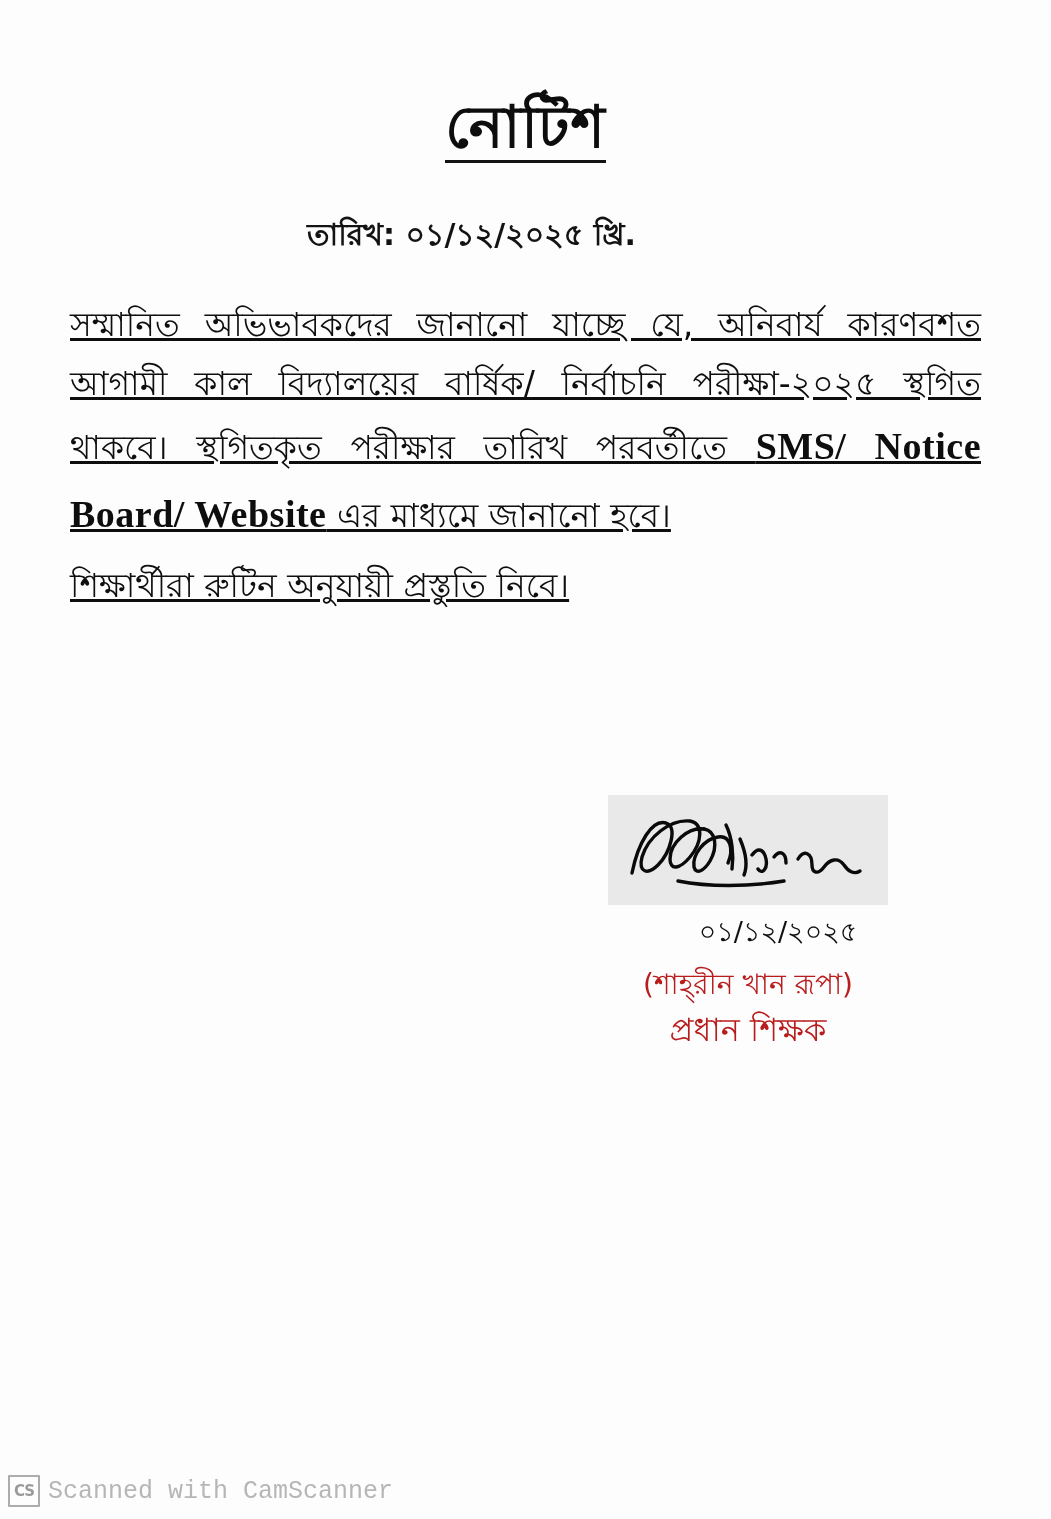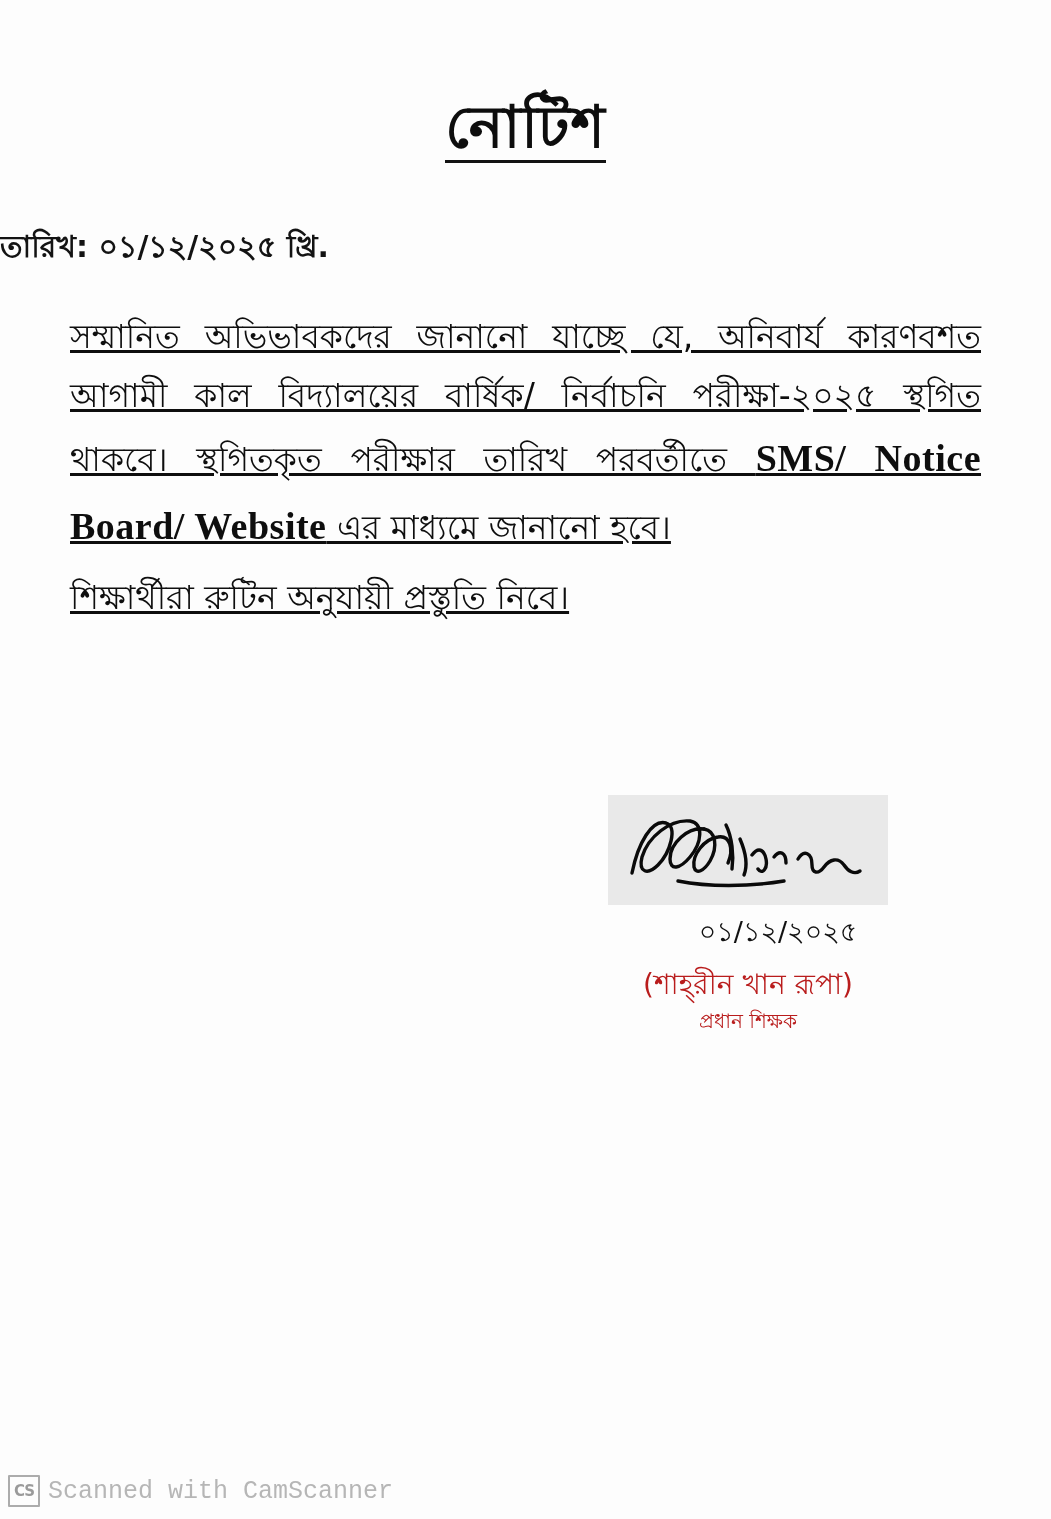--- a/index.html
+++ b/index.html
@@ -35,23 +35,23 @@
     font-size: 58px;
     font-weight: 700;
     letter-spacing: 1px;
     line-height: 1.1;
     color: #0d0d0d;
     border-bottom: 3px solid #121212;
   }
 
   
   .date-line {
-    margin-top: 60px;
+    margin-top: 48px;
     padding-right: 108px;
-    text-align: left;
+    text-align: center;
     font-size: 30px;
     font-weight: 600;
     color: #131313;
     font-family: "DejaVu Sans", "Liberation Sans", sans-serif;
   }
 
   
   .body-text {
     margin: 34px 62px 0 62px;
     font-size: 33px;
@@ -106,21 +106,21 @@
     padding-left: 60px;
   }
   .sign-name,
   .sign-role,
   .sign-org {
     font-family: "DejaVu Sans", "Liberation Sans", sans-serif;
     color: #b91c1c;
     line-height: 1.5;
   }
   .sign-name { font-size: 28px; margin-top: 8px; }
-  .sign-role { font-size: 20px; }
+  .sign-role { font-size: 32px; }
   .sign-org  { font-size: 28px; white-space: nowrap; }
 
   
   .footer {
     position: absolute;
     left: 8px;
     bottom: 12px;
     display: flex;
     align-items: center;
     gap: 8px;

